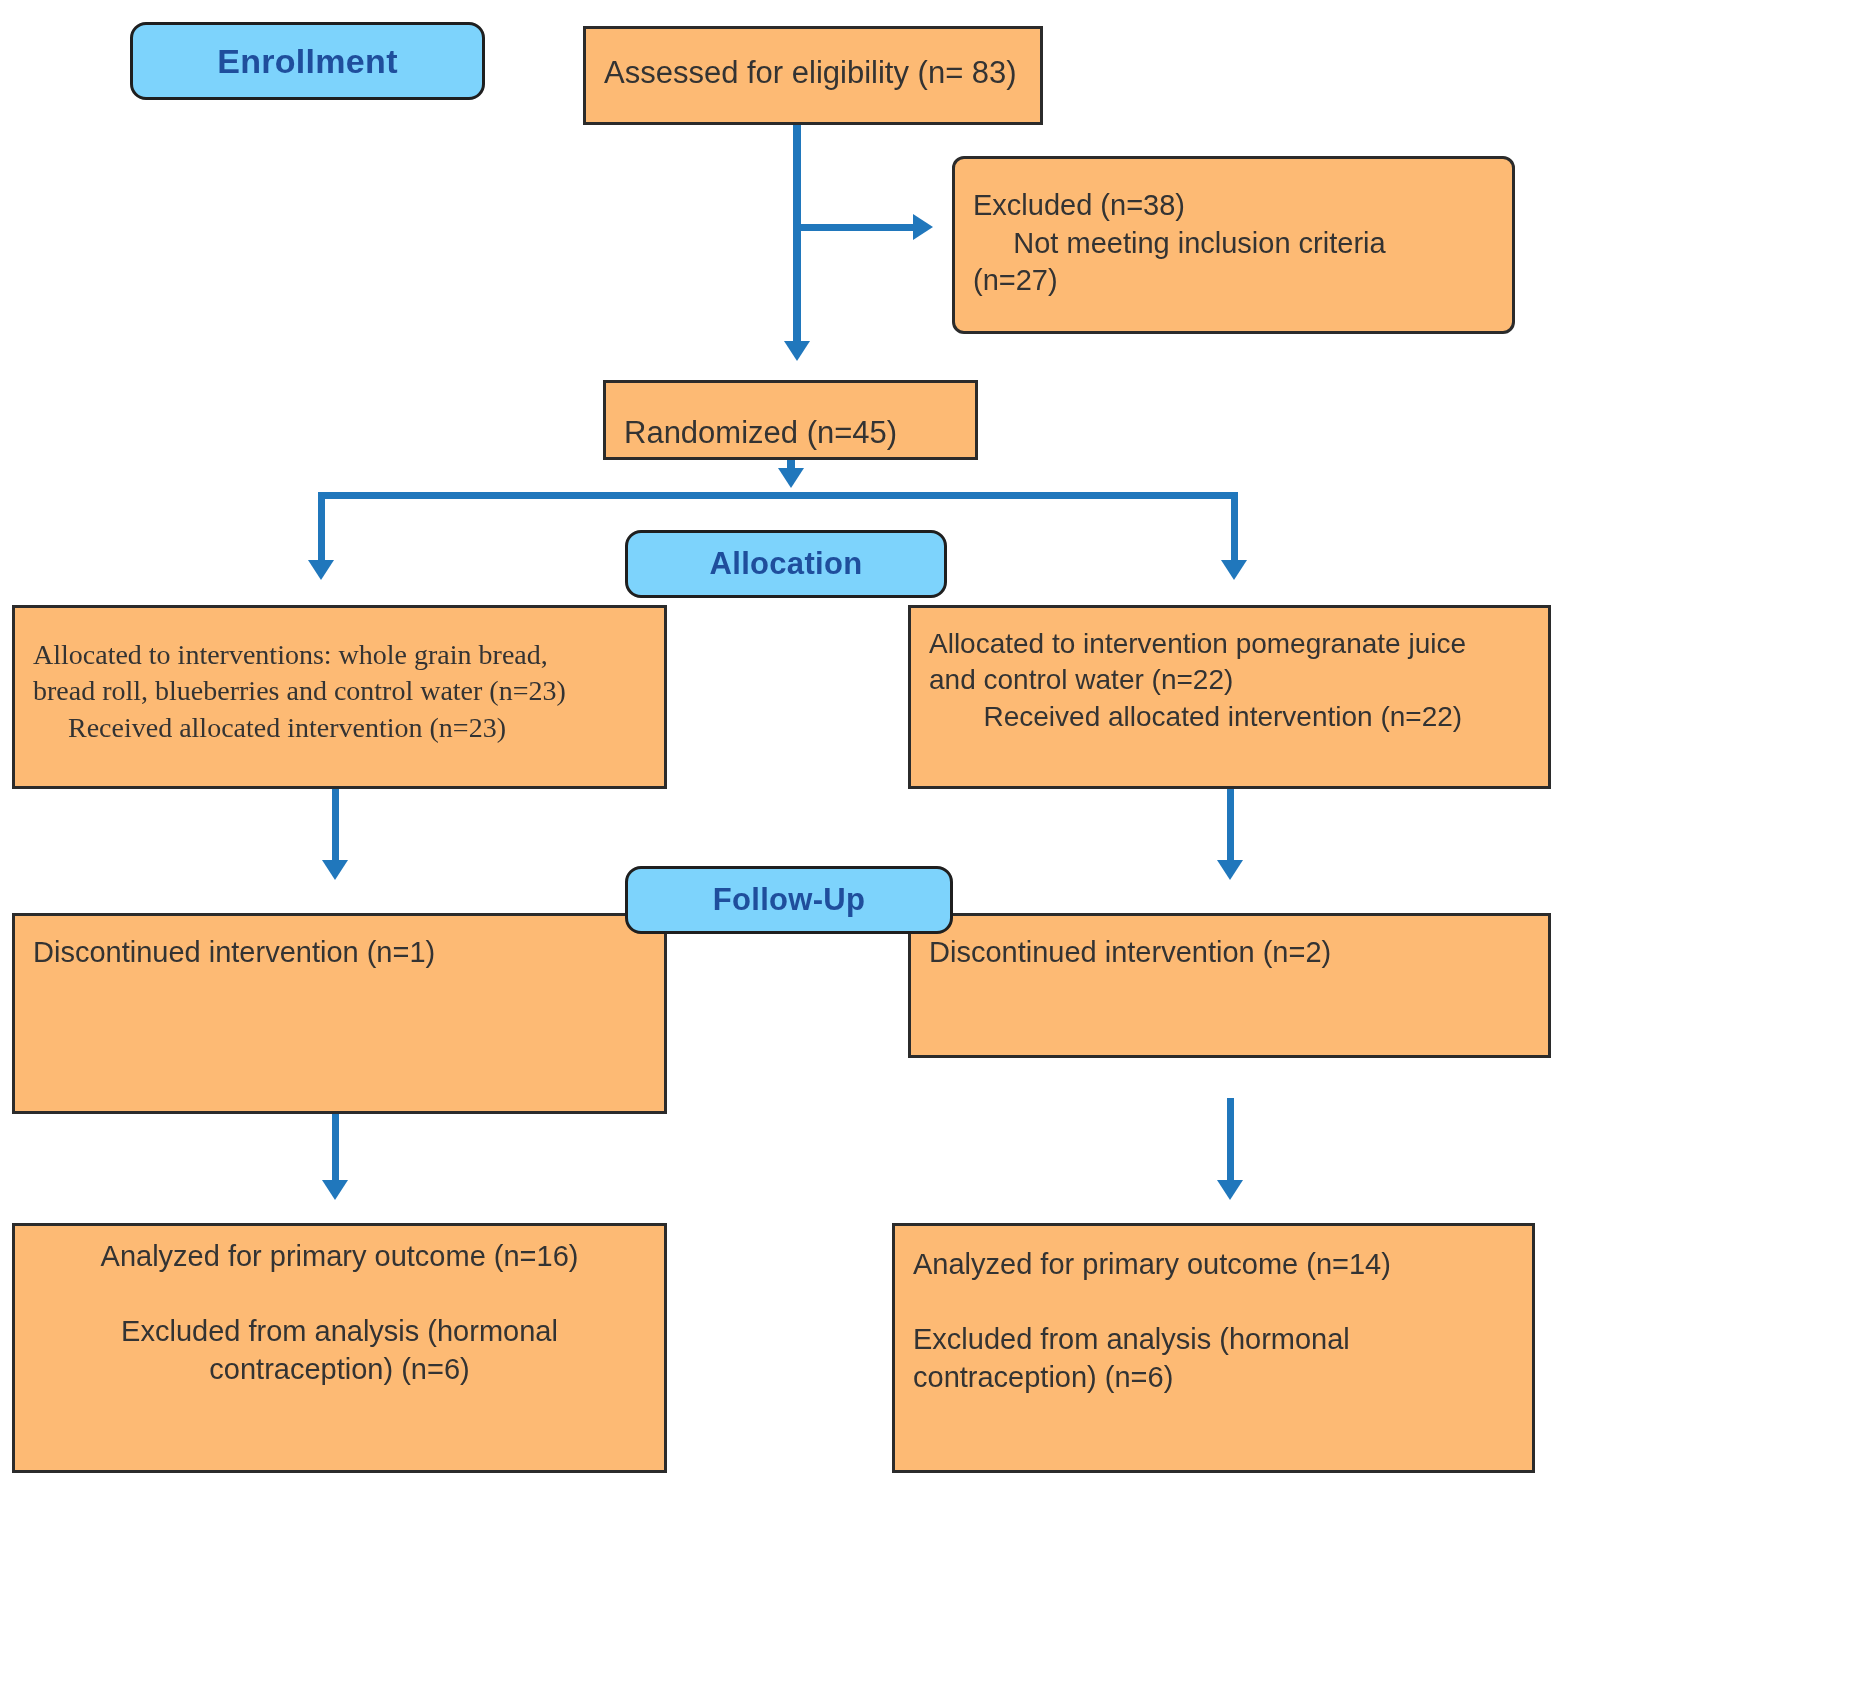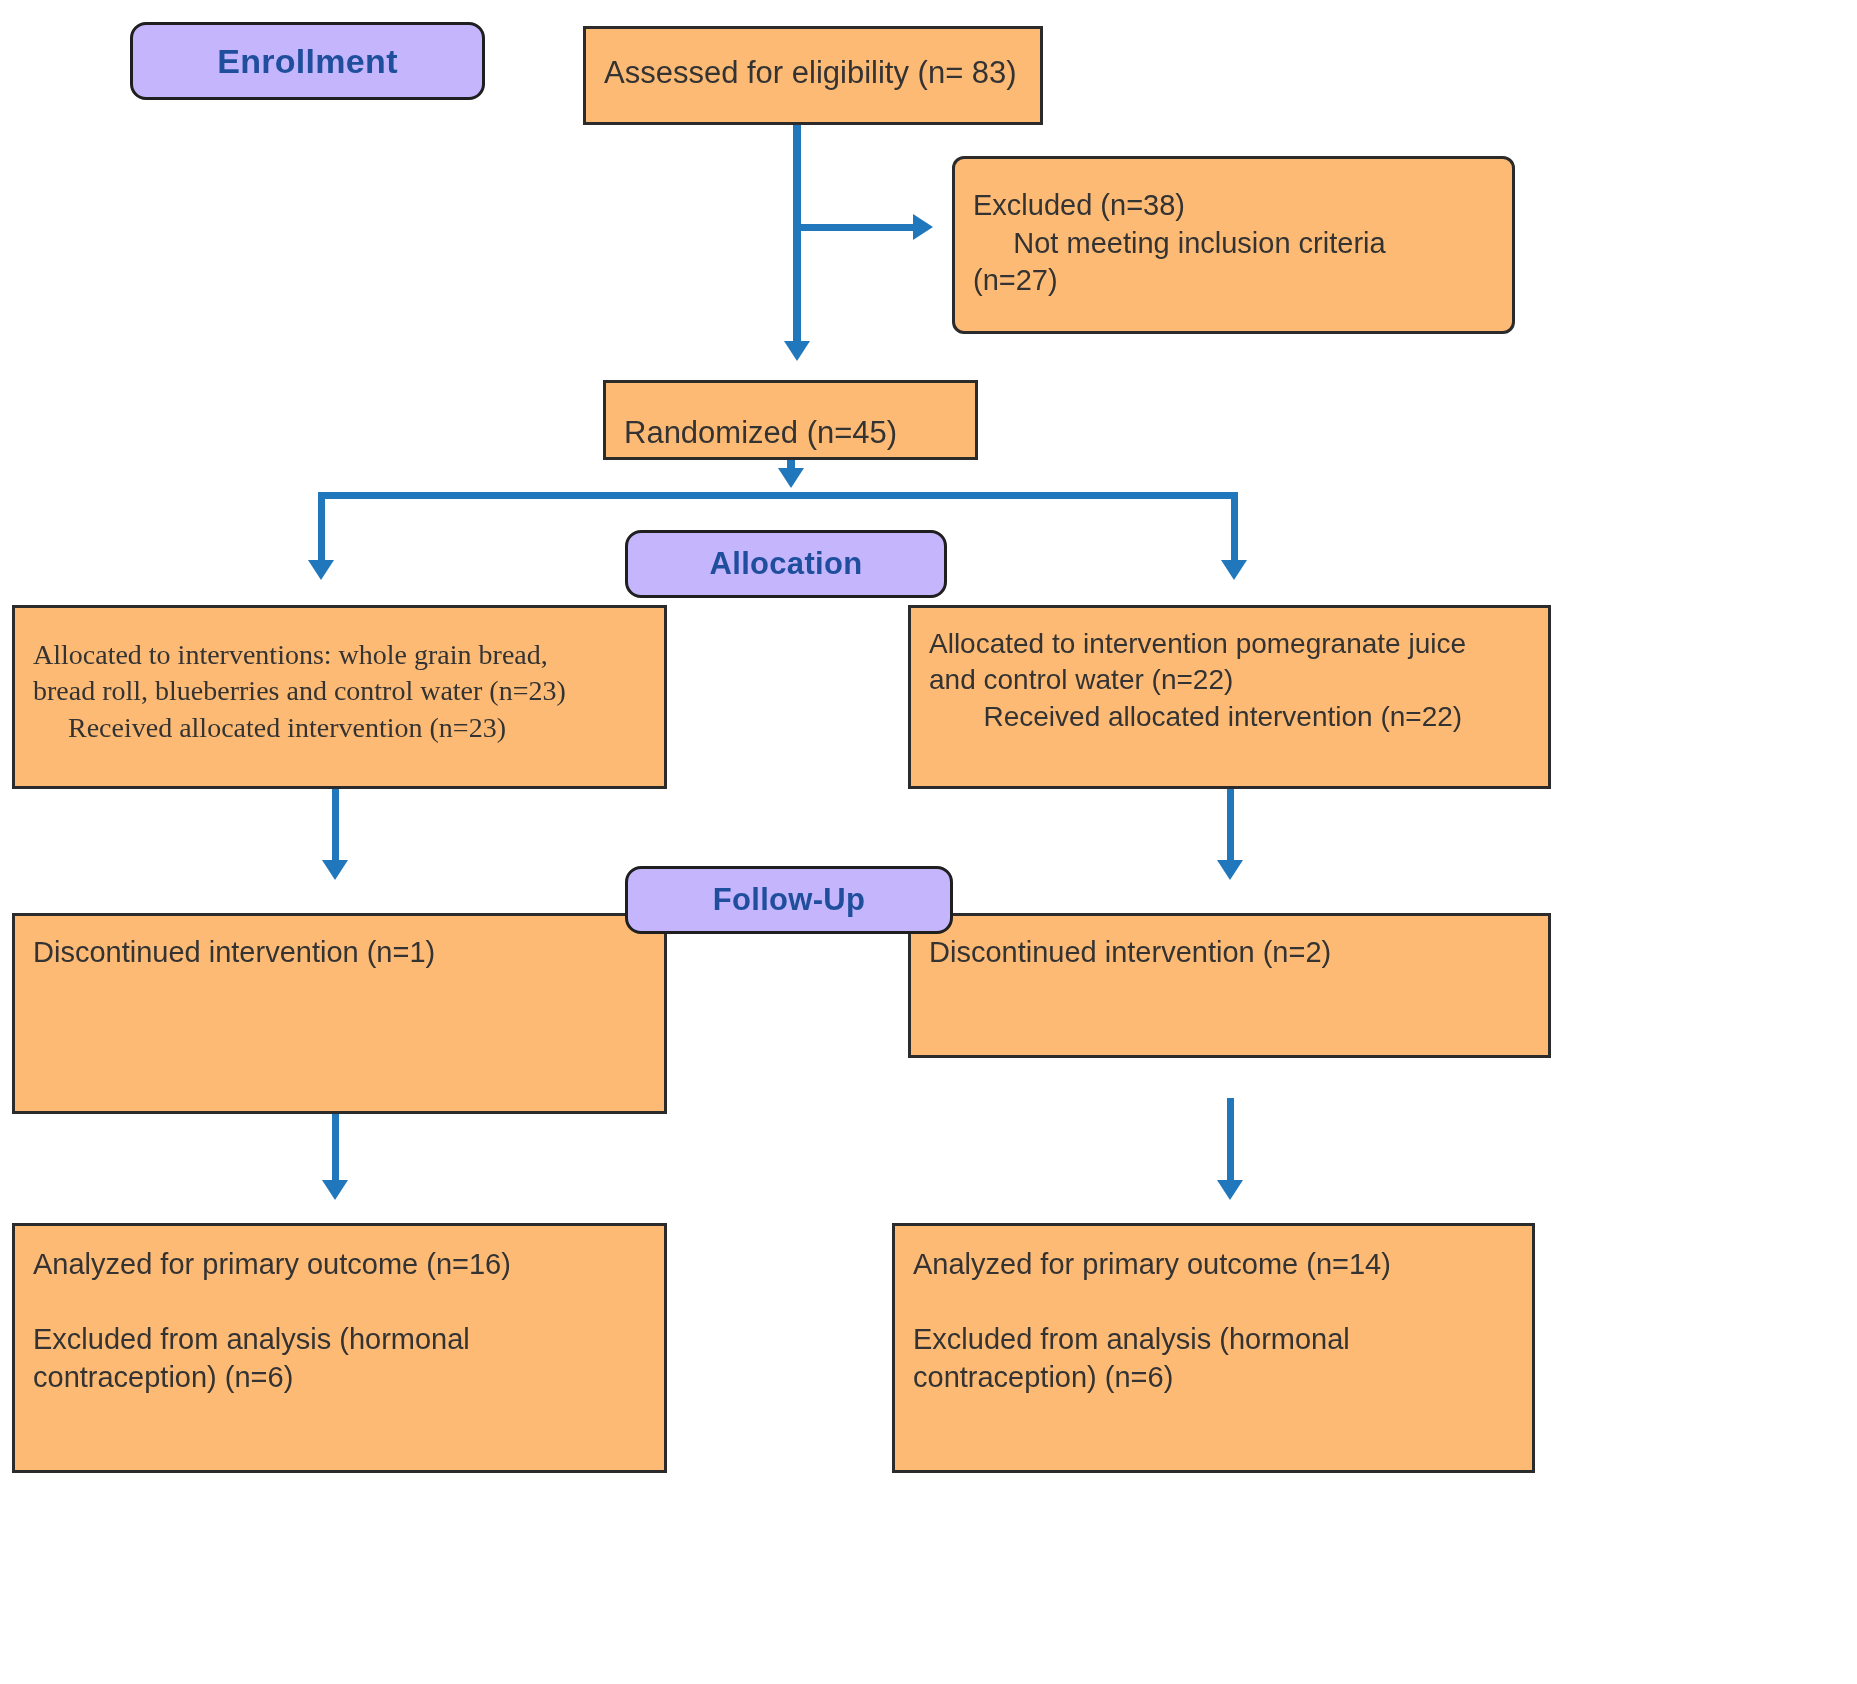--- a/index.html
+++ b/index.html
@@ -14,21 +14,21 @@
     position: relative;
     width: 1857px;
     height: 1684px;
     background: #ffffff;
     overflow: hidden;
   }
 
   
   .stage-label {
     position: absolute;
-    background: #c4b5fd;
+    background: #7dd3fc;
     border: 3px solid #1F1F1F;
     border-radius: 16px;
     color: #1F4E9C;
     font-weight: bold;
     display: flex;
     align-items: center;
     justify-content: center;
     letter-spacing: 0.3px;
     box-sizing: border-box;
     z-index: 40;
@@ -155,21 +155,21 @@
   </div>
 
   <div class="v-line" style="left:332px; top:1098px; width:7px; height:90px;"></div>
   <div class="arrow-down" style="left:322px; top:1180px;"></div>
 
   <div class="v-line" style="left:1227px; top:1098px; width:7px; height:90px;"></div>
   <div class="arrow-down" style="left:1217px; top:1180px;"></div>
 
 
   <div class="flow-box" style="left:12px; top:1207px; width:655px; height:250px;">
-    <div class="txt" style="font-size:29px; padding-top:20px;">Analyzed for primary outcome (n=16)
+    <div class="txt" style="font-size:29px; padding-top:12px;text-align:center;">Analyzed for primary outcome (n=16)
 
 Excluded from analysis (hormonal
 contraception) (n=6)</div>
   </div>
 
   <div class="flow-box" style="left:892px; top:1207px; width:643px; height:250px;">
     <div class="txt" style="font-size:29px; padding-top:20px;">Analyzed for primary outcome (n=14)
 
 Excluded from analysis (hormonal
 contraception) (n=6)</div>

